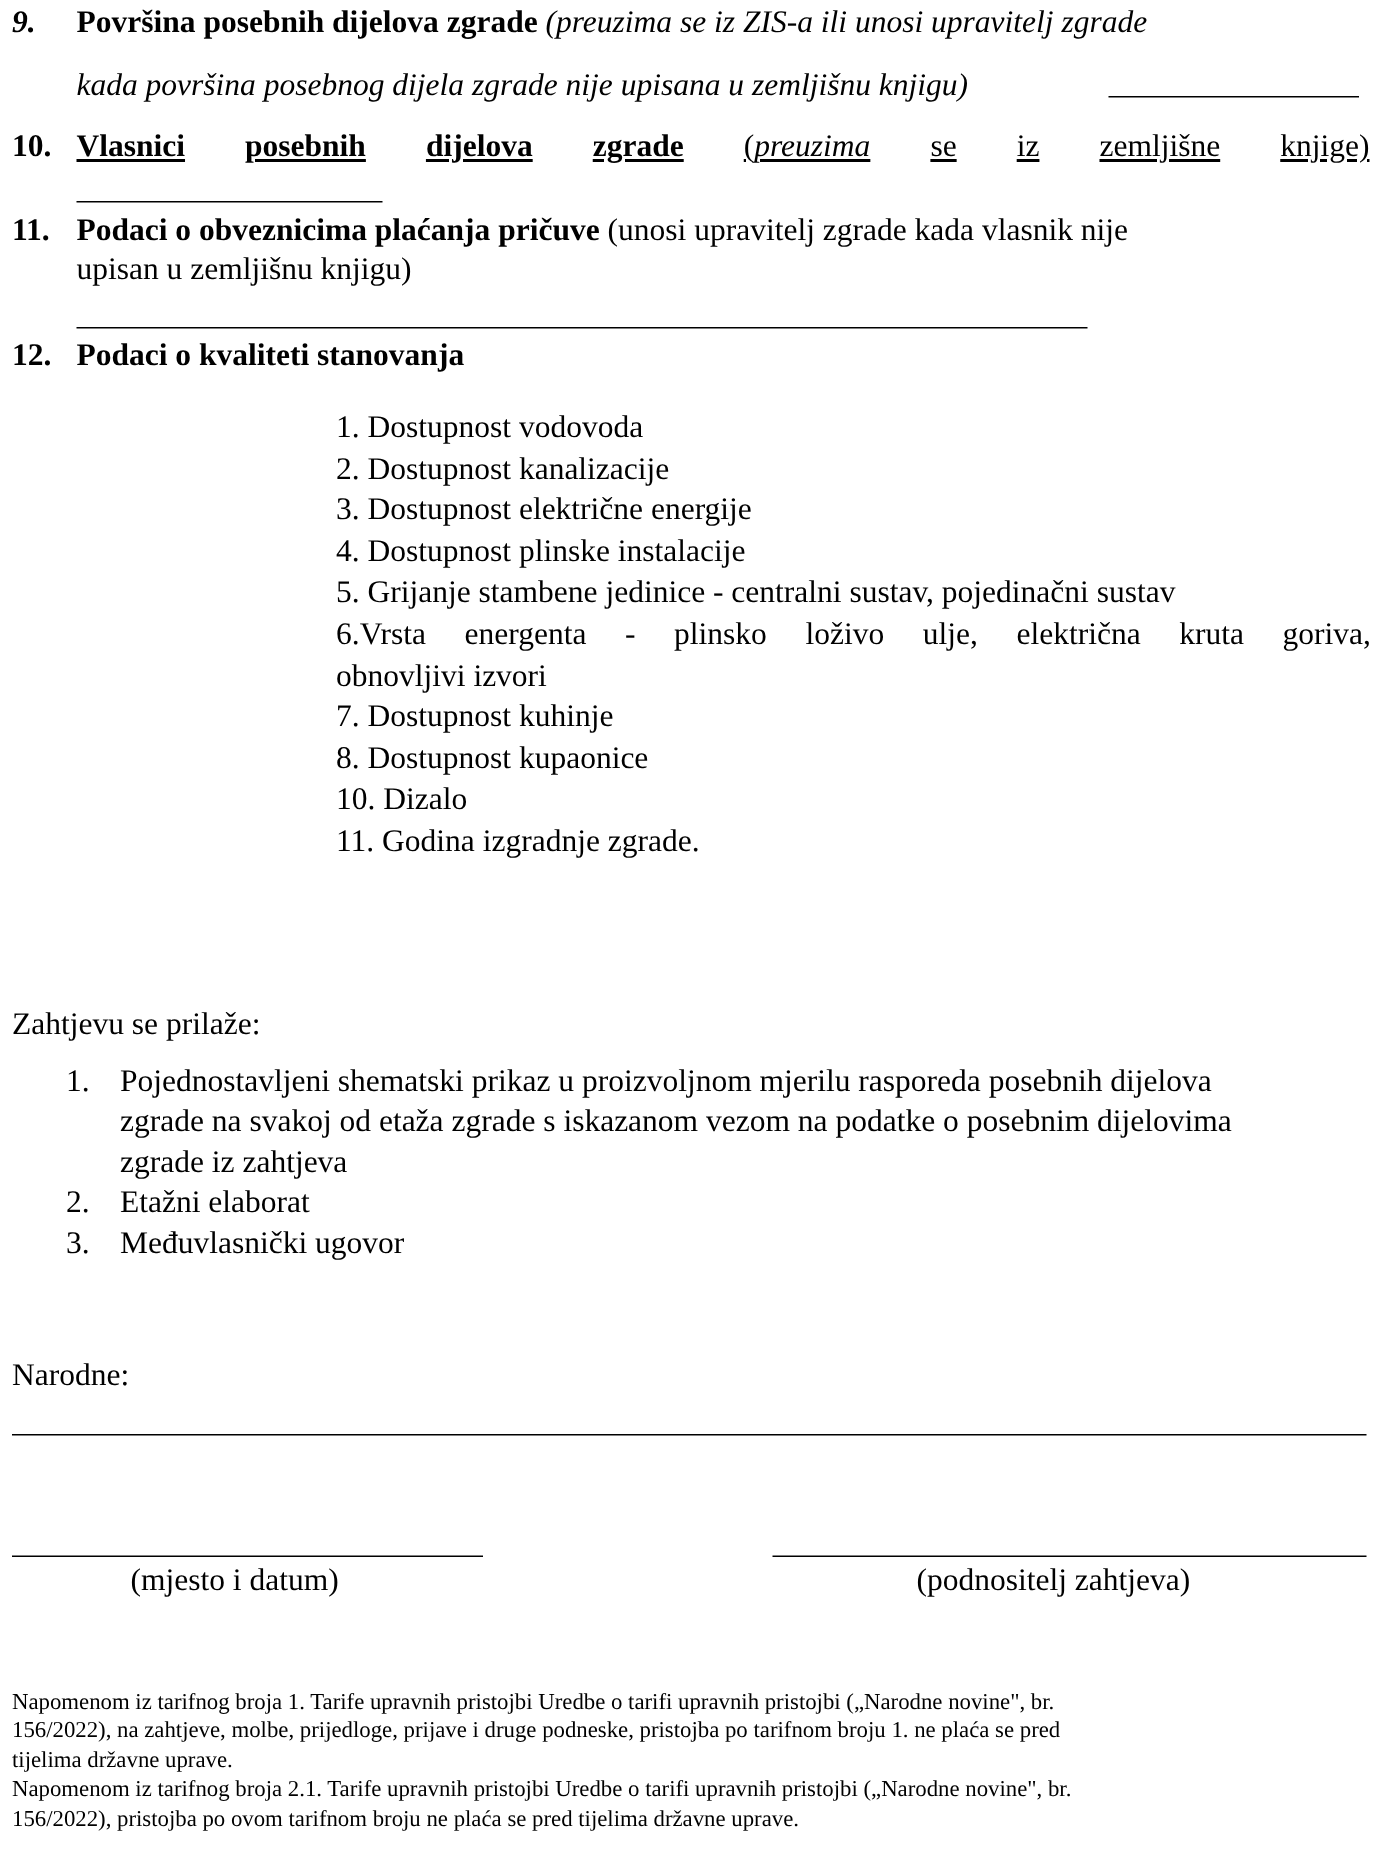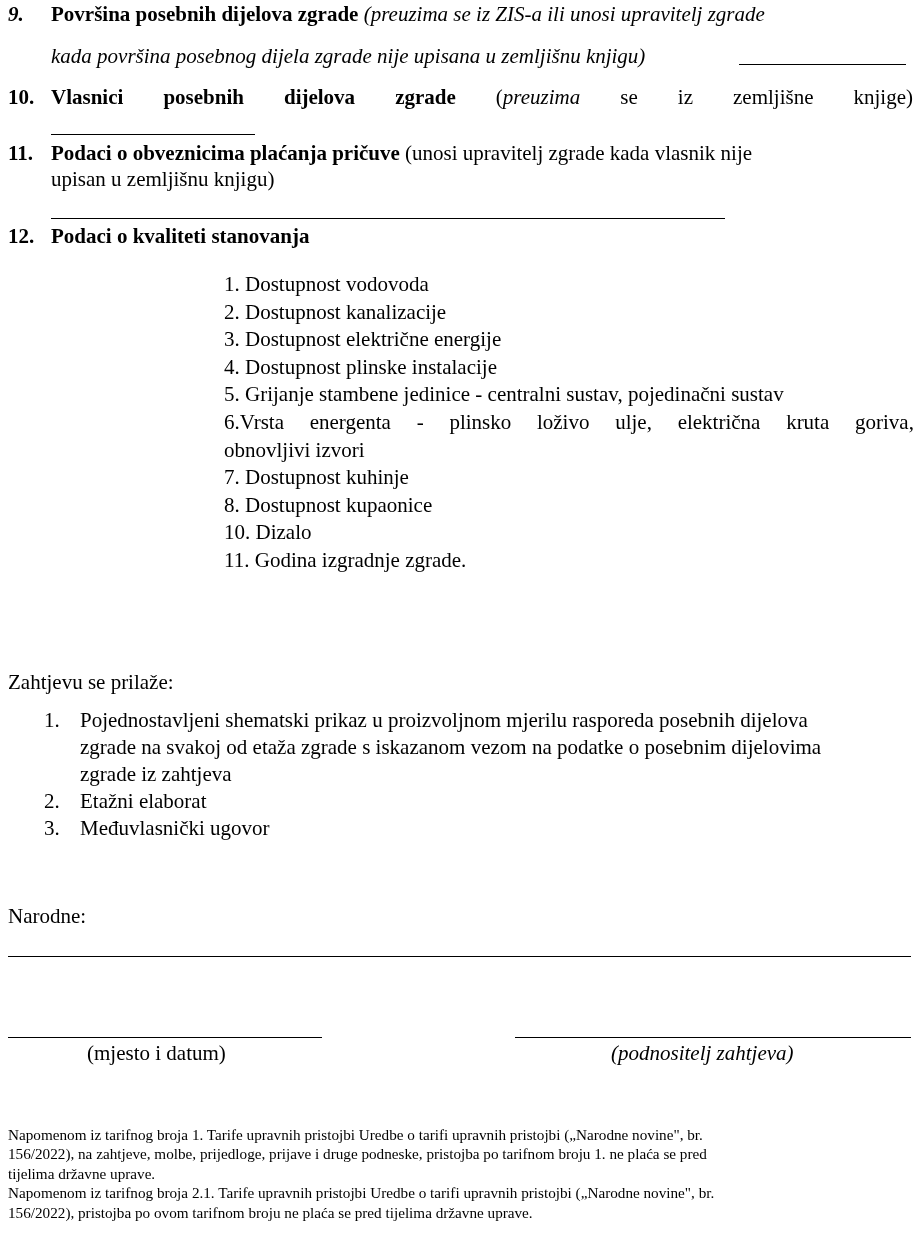--- a/index.html
+++ b/index.html
@@ -32,21 +32,21 @@
     <span class="i">(preuzima se iz ZIS-a ili unosi upravitelj zgrade</span>
   </span>
   <span class="abs i" style="left:51px; top:44px;">
     <span>kada površina posebnog dijela zgrade nije upisana u zemljišnu knjigu)</span>
   </span>
   <div class="line" style="left:739px; top:64px; width:167px;"></div>
 </div>
 
 <div>
   <span class="abs b" style="left:8px; top:85px;">10.</span>
-  <div class="justify" style="left:51px; top:85px; width:862px;">
+  <div class="justify" style="left:51px; top:85px; width:862px;text-decoration:underline;">
     <span class="b">Vlasnici</span>
     <span class="b">posebnih</span>
     <span class="b">dijelova</span>
     <span class="b">zgrade</span>
     <span><span>(</span><span class="i">preuzima</span></span>
     <span>se</span>
     <span>iz</span>
     <span>zemljišne</span>
     <span>knjige)</span>
   </div>
@@ -111,21 +111,21 @@
     <span class="t">Međuvlasnički ugovor</span>
   </div>
 </div>
 
 <span class="abs" style="left:8px; top:904px;">Narodne:</span>
 <div class="line" style="left:8px; top:956px; width:903px;"></div>
 
 <div class="line" style="left:8px; top:1037px; width:314px;"></div>
 <span class="abs" style="left:87px; top:1041px;">(mjesto i datum)</span>
 <div class="line" style="left:515px; top:1037px; width:396px;"></div>
-<span class="abs" style="left:611px; top:1041px;font-style:italic;">(podnositelj zahtjeva)</span>
+<span class="abs" style="left:611px; top:1041px;">(podnositelj zahtjeva)</span>
 
 <div class="foot" style="top:1125px;">
   <div>Napomenom iz tarifnog broja 1. Tarife upravnih pristojbi Uredbe o tarifi upravnih pristojbi („Narodne novine", br.</div>
   <div>156/2022), na zahtjeve, molbe, prijedloge, prijave i druge podneske, pristojba po tarifnom broju 1. ne plaća se pred</div>
   <div>tijelima državne uprave.</div>
   <div>Napomenom iz tarifnog broja 2.1. Tarife upravnih pristojbi Uredbe o tarifi upravnih pristojbi („Narodne novine", br.</div>
   <div>156/2022), pristojba po ovom tarifnom broju ne plaća se pred tijelima državne uprave.</div>
 </div>
 
 </body></html>

